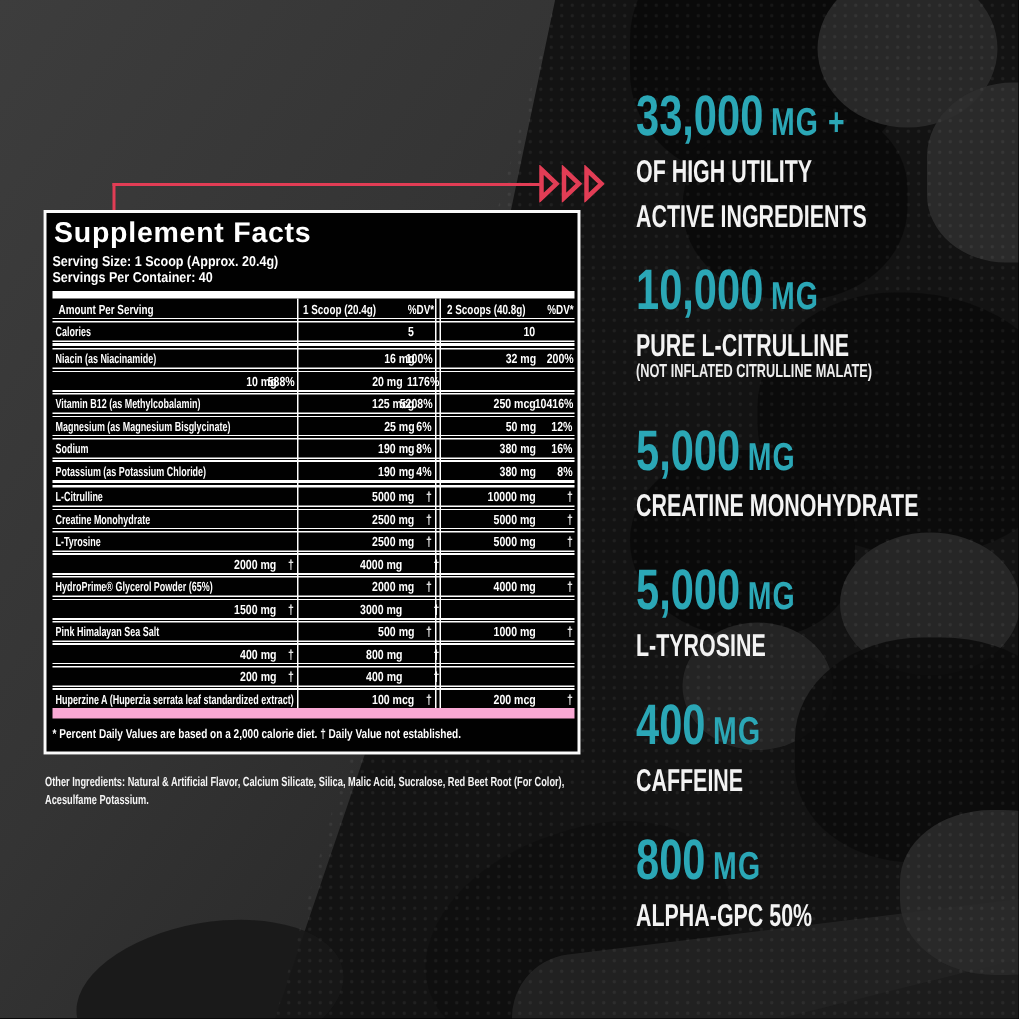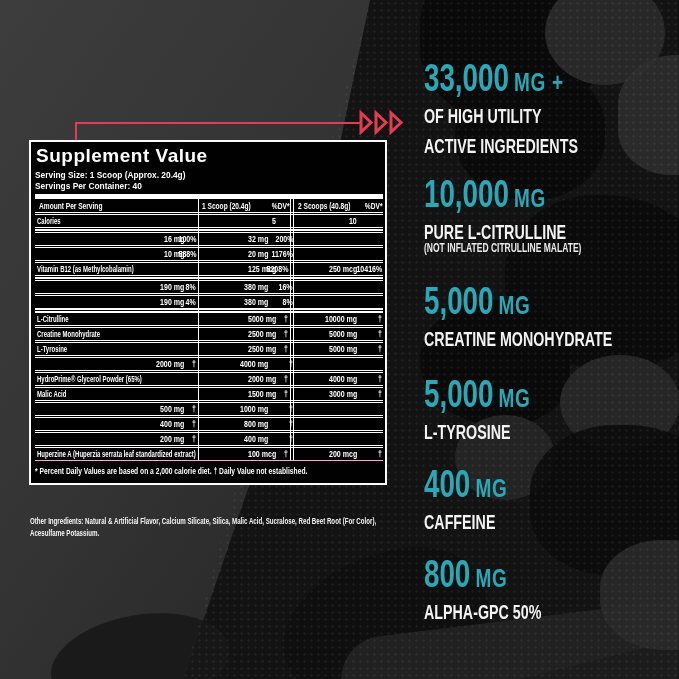--- a/index.html
+++ b/index.html
@@ -25,21 +25,21 @@
   
   .sf-panel{position:absolute;left:29px;top:140px;width:358px;
     background:#010101;border:2px solid #fafafa;padding:3px 2px 5px 4px;color:#fff;}
   .sf-title{font-size:19px;font-weight:700;letter-spacing:.5px;line-height:20px;
     margin:1px 0 0 1px;white-space:nowrap;}
   .sf-serving{font-size:9.5px;font-weight:700;line-height:11px;white-space:nowrap;
     transform:scaleX(.88);transform-origin:left center;}
   .sf-serving.first{margin-top:3px;}
   .sf-bar{height:5px;background:#fff;margin-top:3px;}
 
-  .sf-table{position:relative;border-bottom:1px solid #f9a8d4;}
+  .sf-table{position:relative;border-bottom:7px solid #f9a8d4;}
   .vl{position:absolute;top:0;bottom:0;width:1px;background:#fff;}
   .vl1{left:163px;} .vl2{left:255px;} .vl3{left:258px;}
 
   .sf-hrow,.sf-row{display:grid;grid-template-columns:163px 92px 4px 89px;}
   .sf-hrow{height:13px;} .sf-row{height:12px;}
   .cell{position:relative;height:100%;}
   .cname{position:absolute;left:2px;top:50%;white-space:nowrap;
     font-size:8.8px;font-weight:700;
     transform:translateY(-50%) scaleX(.68);transform-origin:left center;}
   .chead-l{position:absolute;left:4px;top:50%;white-space:nowrap;
@@ -97,21 +97,21 @@
 
   <div class="conn-v" style="background:#e23d55;"></div>
   <div class="conn-h" style="background:#e23d55;"></div>
   <svg class="conn-arrows" width="44" height="25" viewBox="0 0 44 25">
     <path d="M2 3 L12 12.5 L2 22 Z" fill="none" stroke="#e23d55" stroke-width="3"></path>
     <path d="M17 3 L27 12.5 L17 22 Z" fill="none" stroke="#e23d55" stroke-width="3"></path>
     <path d="M32 3 L42 12.5 L32 22 Z" fill="none" stroke="#e23d55" stroke-width="3"></path>
   </svg>
 
   <div class="sf-panel">
-    <div class="sf-title">Supplement Value</div>
+    <div class="sf-title">Supplement Facts</div>
     <div class="sf-serving first">Serving Size: 1 Scoop (Approx. 20.4g)</div>
     <div class="sf-serving">Servings Per Container: 40</div>
     <div class="sf-bar"></div>
 
     <div class="sf-table">
       <div class="sf-hrow">
         <div class="cell">
           <span class="chead-l">Amount Per Serving</span>
         </div>
         <div class="cell">
@@ -136,20 +136,23 @@
     </div>
     <div class="cell"></div>
     <div class="cell g2">
       <span class="amt">10</span>
       <span class="dv"></span>
     </div>
   </div>
           <div class="sep"></div>
           <div class="sep"></div>
           <div class="sf-row">
+    <div class="cell">
+              <span class="cname">Niacin (as Niacinamide)</span>
+            </div>
     <div class="cell g1">
       <span class="amt">16 mg</span>
       <span class="dv">100%</span>
     </div>
     <div class="cell"></div>
     <div class="cell g2">
       <span class="amt">32 mg</span>
       <span class="dv">200%</span>
     </div>
   </div>
@@ -174,34 +177,54 @@
       <span class="amt">125 mcg</span>
       <span class="dv">5208%</span>
     </div>
     <div class="cell"></div>
     <div class="cell g2">
       <span class="amt">250 mcg</span>
       <span class="dv">10416%</span>
     </div>
   </div>
           <div class="sep"></div>
-          <div class="sep"></div>
-          <div class="sf-row">
+          <div class="sf-row">
+    <div class="cell">
+              <span class="cname">Magnesium (as Magnesium Bisglycinate)</span>
+            </div>
+    <div class="cell g1">
+      <span class="amt">25 mg</span>
+      <span class="dv">6%</span>
+    </div>
+    <div class="cell"></div>
+    <div class="cell g2">
+      <span class="amt">50 mg</span>
+      <span class="dv">12%</span>
+    </div>
+  </div>
+          <div class="sep"></div>
+          <div class="sf-row">
+    <div class="cell">
+              <span class="cname">Sodium</span>
+            </div>
     <div class="cell g1">
       <span class="amt">190 mg</span>
       <span class="dv">8%</span>
     </div>
     <div class="cell"></div>
     <div class="cell g2">
       <span class="amt">380 mg</span>
       <span class="dv">16%</span>
     </div>
   </div>
           <div class="sep"></div>
           <div class="sf-row">
+    <div class="cell">
+              <span class="cname">Potassium (as Potassium Chloride)</span>
+            </div>
     <div class="cell g1">
       <span class="amt">190 mg</span>
       <span class="dv">4%</span>
     </div>
     <div class="cell"></div>
     <div class="cell g2">
       <span class="amt">380 mg</span>
       <span class="dv">8%</span>
     </div>
   </div>
@@ -272,35 +295,35 @@
       <span class="dv">†</span>
     </div>
     <div class="cell"></div>
     <div class="cell g2">
       <span class="amt">4000 mg</span>
       <span class="dv">†</span>
     </div>
   </div>
           <div class="sep"></div>
           <div class="sf-row">
-    <div class="cell">
-              <span class="cname">Malic Acid</span>
-            </div>
     <div class="cell g1">
       <span class="amt">1500 mg</span>
       <span class="dv">†</span>
     </div>
     <div class="cell"></div>
     <div class="cell g2">
       <span class="amt">3000 mg</span>
       <span class="dv">†</span>
     </div>
   </div>
           <div class="sep"></div>
           <div class="sf-row">
+    <div class="cell">
+              <span class="cname">Pink Himalayan Sea Salt</span>
+            </div>
     <div class="cell g1">
       <span class="amt">500 mg</span>
       <span class="dv">†</span>
     </div>
     <div class="cell"></div>
     <div class="cell g2">
       <span class="amt">1000 mg</span>
       <span class="dv">†</span>
     </div>
   </div>

